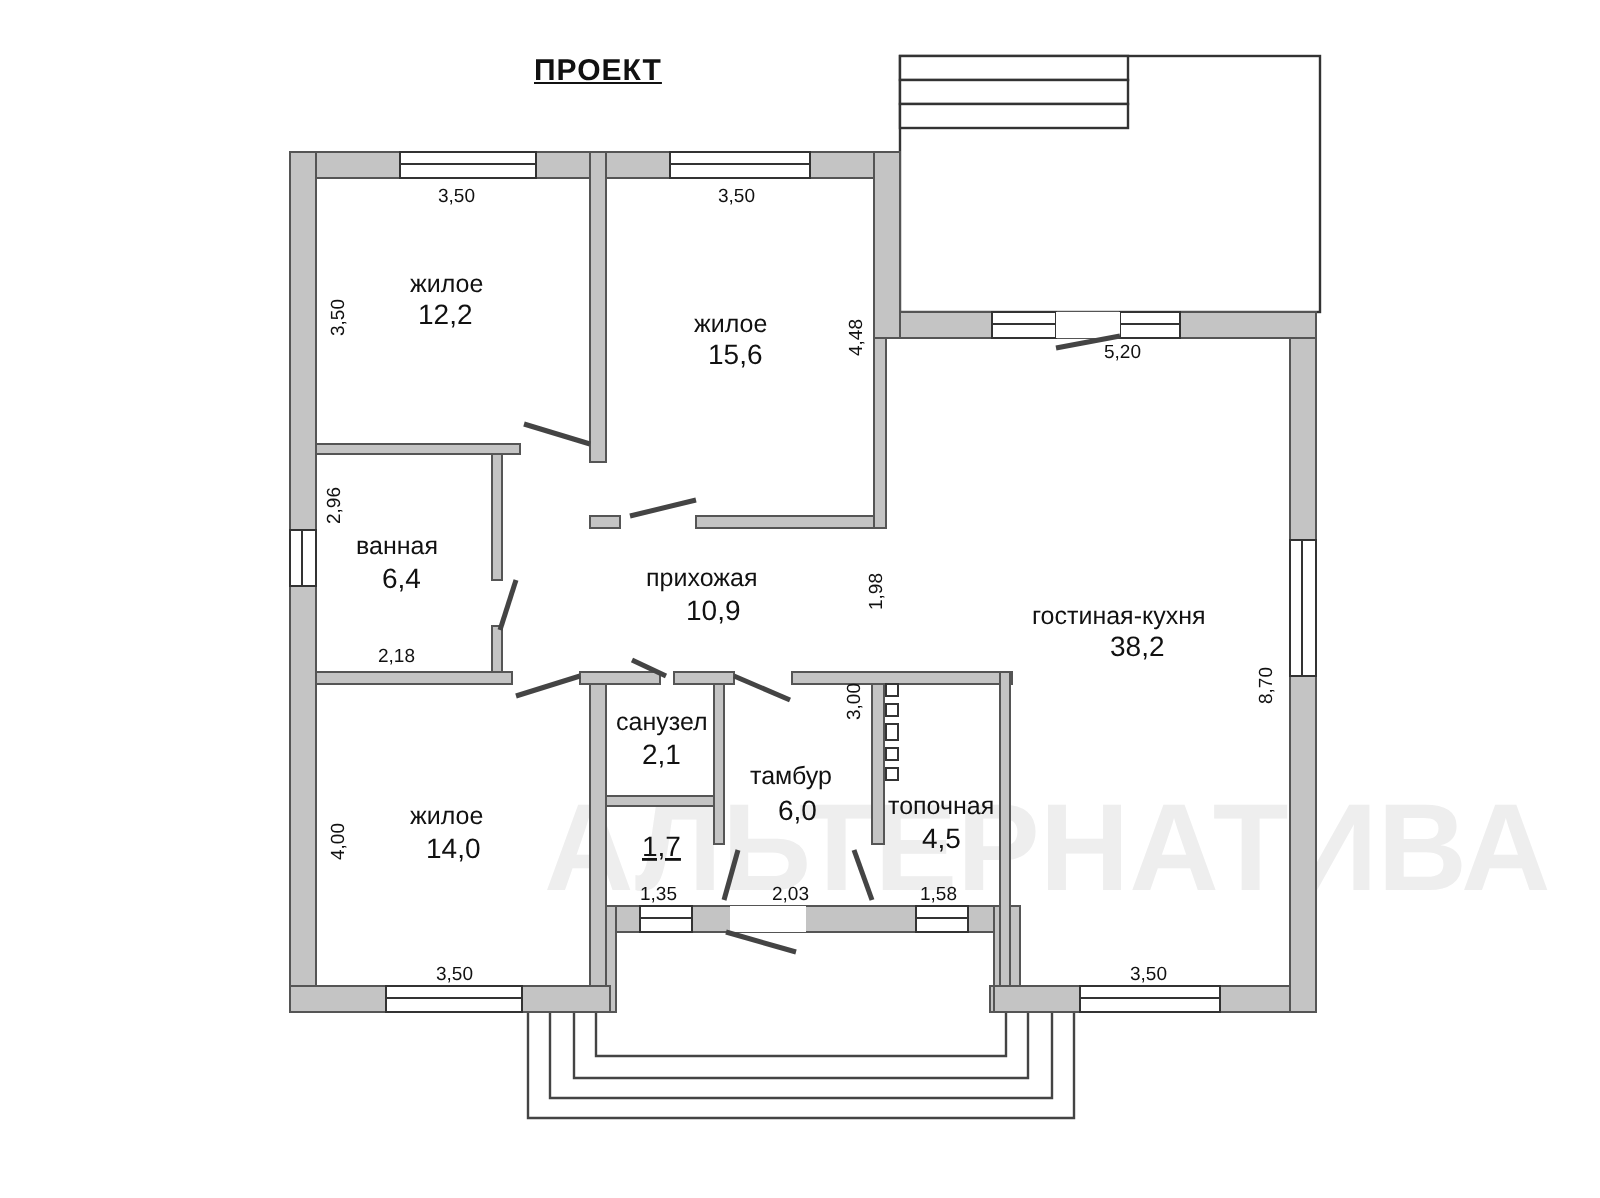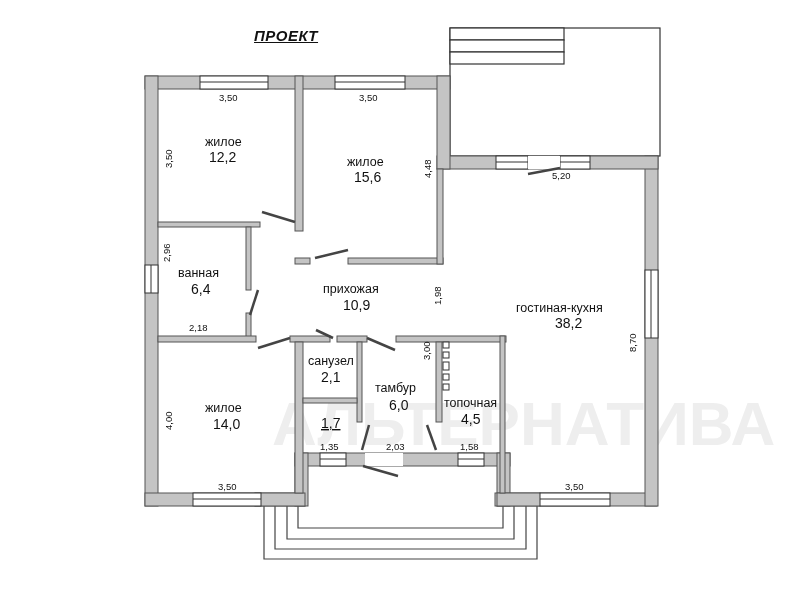--- a/index.html
+++ b/index.html
@@ -1,18 +1,18 @@
 <!DOCTYPE html>
 <html><head>
 <meta charset="utf-8">
 <style>
   html, body { margin: 0; padding: 0; background: #ffffff; }
   body { width: 800px; height: 599px; position: relative; overflow: hidden; font-family: "Liberation Sans", sans-serif; }
   #plan { position: absolute; left: 0; top: 0; width: 800px; height: 599px; }
-  .title { position: absolute; left: 254px; top: 27px; font-size: 15px; font-weight: bold; font-style: italic; text-decoration: underline; color: #111; letter-spacing: 0.5px; }
+  .title { position: absolute; left: 267px; top: 27px; font-size: 15px; font-weight: bold; text-decoration: underline; color: #111; letter-spacing: 0.5px; }
   .wall { fill: #c4c4c4; stroke: #555; stroke-width: 1; }
   .thin { fill: none; stroke: #444; stroke-width: 1.2; }
   .win { fill: #ffffff; stroke: #333; stroke-width: 1; }
   .door { stroke: #444; stroke-width: 2.5; }
   .room-name { font-size: 12.5px; fill: #111; font-family: "Liberation Sans", sans-serif; }
   .room-area { font-size: 14px; fill: #111; font-family: "Liberation Sans", sans-serif; }
   .dim { font-size: 9.5px; fill: #111; font-family: "Liberation Sans", sans-serif; }
   .watermark { font-size: 62px; fill: #eeeeee; font-family: "Liberation Sans", sans-serif; font-weight: bold; }
 </style>
 </head>

